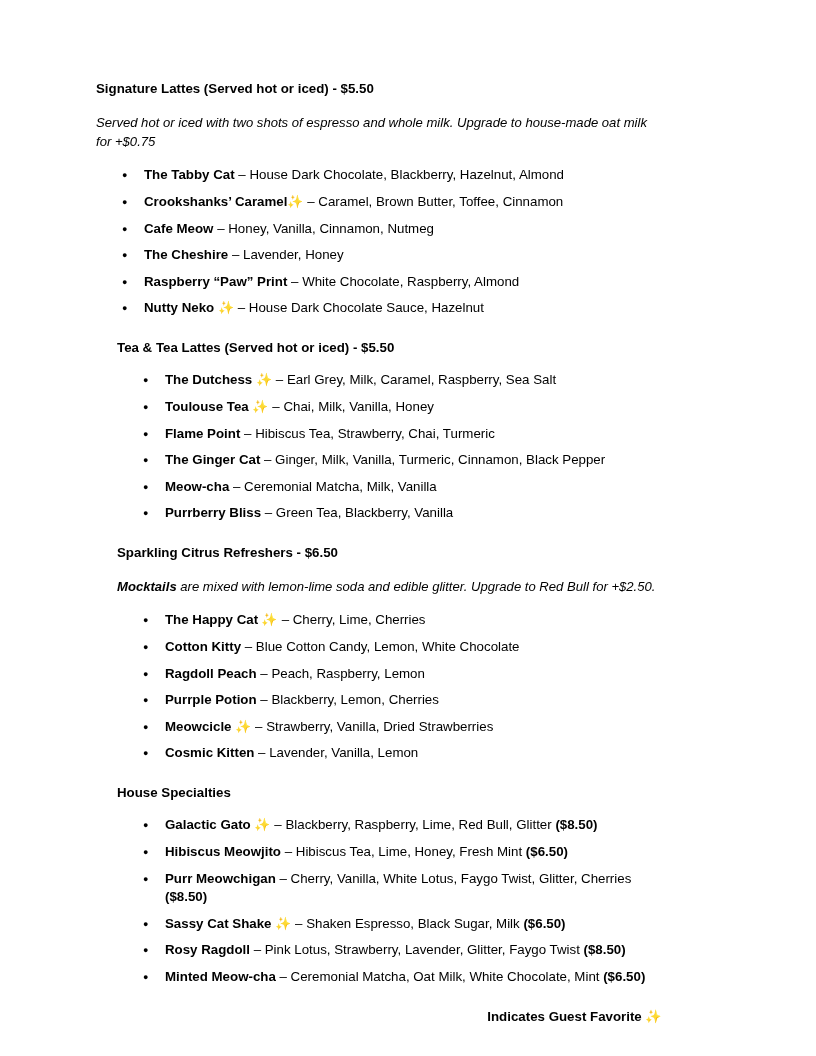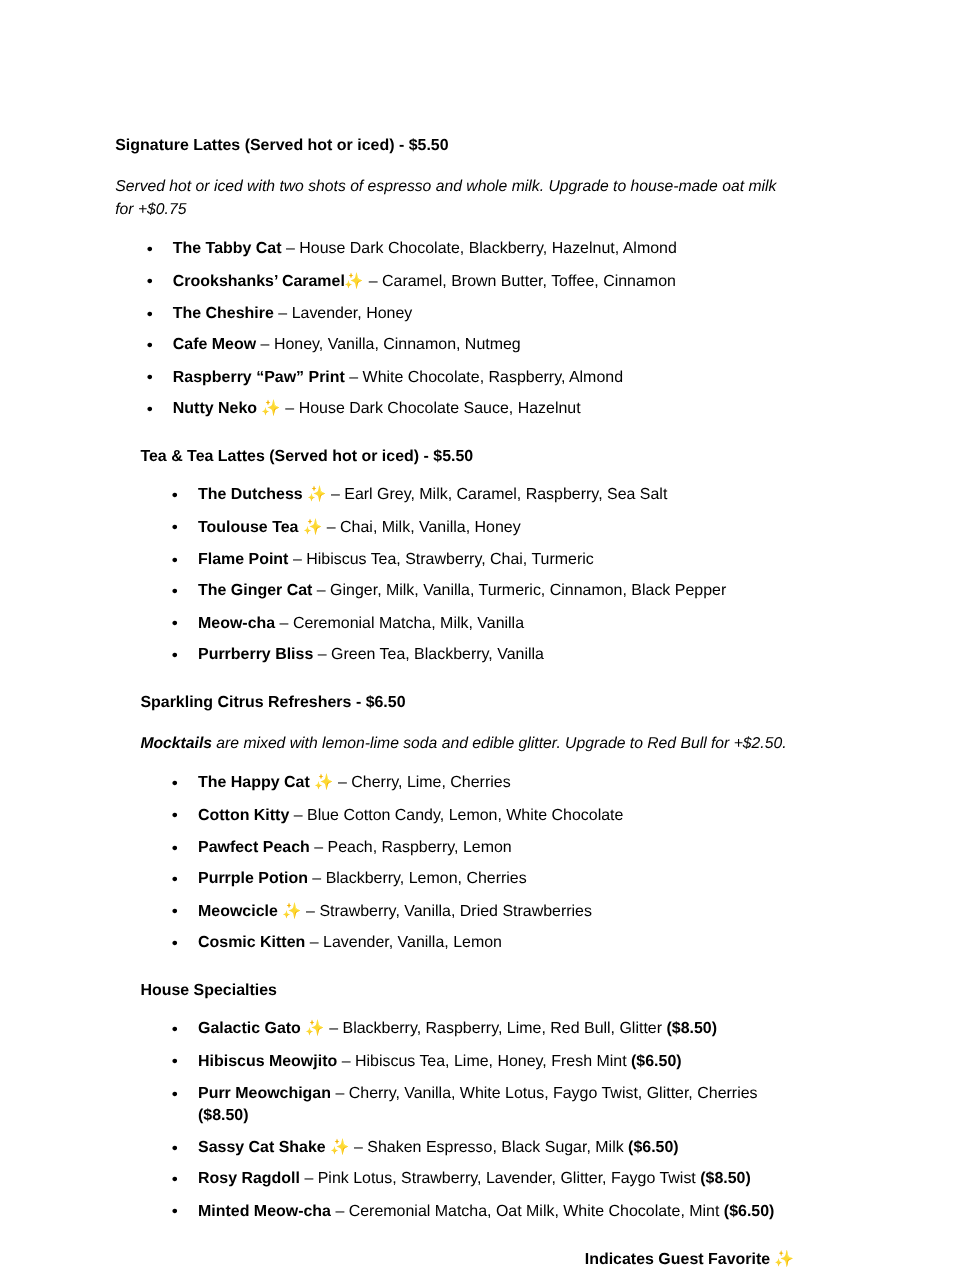--- a/index.html
+++ b/index.html
@@ -11,21 +11,21 @@
     width: 816px;
     height: 1056px;
     font-family: "Liberation Sans", sans-serif;
     color: #000000;
     -webkit-font-smoothing: antialiased;
   }
   .page {
     box-sizing: border-box;
     width: 758px;
     height: 1056px;
-    padding: 112px 96px 96px 96px;
+    padding: 80px 96px 96px 96px;
     position: relative;
   }
   .doc {
     font-size: 13.3px;
     line-height: 1.38;
   }
   h2.section-head {
     font-size: 13.3px;
     font-weight: bold;
     margin: 0 0 0 0;
@@ -96,22 +96,22 @@
 
 <div class="page">
   <div class="doc">
 
     <div class="section">
       <h2 class="section-head">Signature Lattes (Served hot or iced) - $5.50</h2>
       <p class="note"><span>Served hot or iced with two shots of espresso and whole milk. Upgrade to house-made oat milk for +$0.75</span></p>
       <ul class="items">
         <li><span class="item-name">The Tabby Cat</span><span class="sparkle"></span><span class="item-desc"> – House Dark Chocolate, Blackberry, Hazelnut, Almond</span><span class="price"></span></li>
         <li><span class="item-name">Crookshanks’ Caramel</span><span class="sparkle">✨</span><span class="item-desc"> –  Caramel, Brown Butter, Toffee, Cinnamon</span><span class="price"></span></li>
+        <li><span class="item-name">Cafe Meow</span><span class="sparkle"></span><span class="item-desc"> – Honey, Vanilla, Cinnamon, Nutmeg</span><span class="price"></span></li>
         <li><span class="item-name">The Cheshire</span><span class="sparkle"></span><span class="item-desc"> – Lavender, Honey</span><span class="price"></span></li>
-        <li><span class="item-name">Cafe Meow</span><span class="sparkle"></span><span class="item-desc"> – Honey, Vanilla, Cinnamon, Nutmeg</span><span class="price"></span></li>
         <li><span class="item-name">Raspberry “Paw” Print</span><span class="sparkle"></span><span class="item-desc"> – White Chocolate, Raspberry, Almond</span><span class="price"></span></li>
         <li><span class="item-name">Nutty Neko</span> <span class="sparkle">✨</span><span class="item-desc"> – House Dark Chocolate Sauce, Hazelnut</span><span class="price"></span></li>
       </ul>
     </div>
 
     <div class="section">
       <h2 class="section-head">Tea &amp; Tea Lattes (Served hot or iced) - $5.50</h2>
       <ul class="items">
         <li><span class="item-name">The Dutchess</span> <span class="sparkle">✨</span><span class="item-desc"> – Earl Grey, Milk, Caramel, Raspberry, Sea Salt</span></li>
         <li><span class="item-name">Toulouse Tea</span> <span class="sparkle">✨</span><span class="item-desc"> – Chai, Milk, Vanilla, Honey</span></li>
@@ -121,21 +121,21 @@
         <li><span class="item-name">Purrberry Bliss</span><span class="sparkle"></span><span class="item-desc"> – Green Tea, Blackberry, Vanilla</span></li>
       </ul>
     </div>
 
     <div class="section">
       <h2 class="section-head">Sparkling Citrus Refreshers - $6.50</h2>
       <p class="note"><span class="lead-bold">Mocktails</span><span> are mixed with lemon-lime soda and edible glitter. Upgrade to Red Bull for +$2.50.</span></p>
       <ul class="items">
         <li><span class="item-name">The Happy Cat</span> <span class="sparkle">✨</span><span class="item-desc"> – Cherry, Lime, Cherries</span></li>
         <li><span class="item-name">Cotton Kitty</span><span class="sparkle"></span><span class="item-desc"> – Blue Cotton Candy, Lemon, White Chocolate</span></li>
-        <li><span class="item-name">Pawfect Peach</span><span class="sparkle"></span><span class="item-desc"> – Peach, Raspberry, Lemon</span></li>
+        <li><span class="item-name">Ragdoll Peach</span><span class="sparkle"></span><span class="item-desc"> – Peach, Raspberry, Lemon</span></li>
         <li><span class="item-name">Purrple Potion</span><span class="sparkle"></span><span class="item-desc"> – Blackberry, Lemon, Cherries</span></li>
         <li><span class="item-name">Meowcicle</span> <span class="sparkle">✨</span><span class="item-desc"> – Strawberry, Vanilla, Dried Strawberries</span></li>
         <li><span class="item-name">Cosmic Kitten</span><span class="sparkle"></span><span class="item-desc"> – Lavender, Vanilla, Lemon</span></li>
       </ul>
     </div>
 
     <div class="section">
       <h2 class="section-head">House Specialties</h2>
       <ul class="items">
         <li><span class="item-name">Galactic Gato</span> <span class="sparkle">✨</span><span class="item-desc"> – Blackberry, Raspberry, Lime, Red Bull, Glitter </span><span class="price">($8.50)</span></li>

